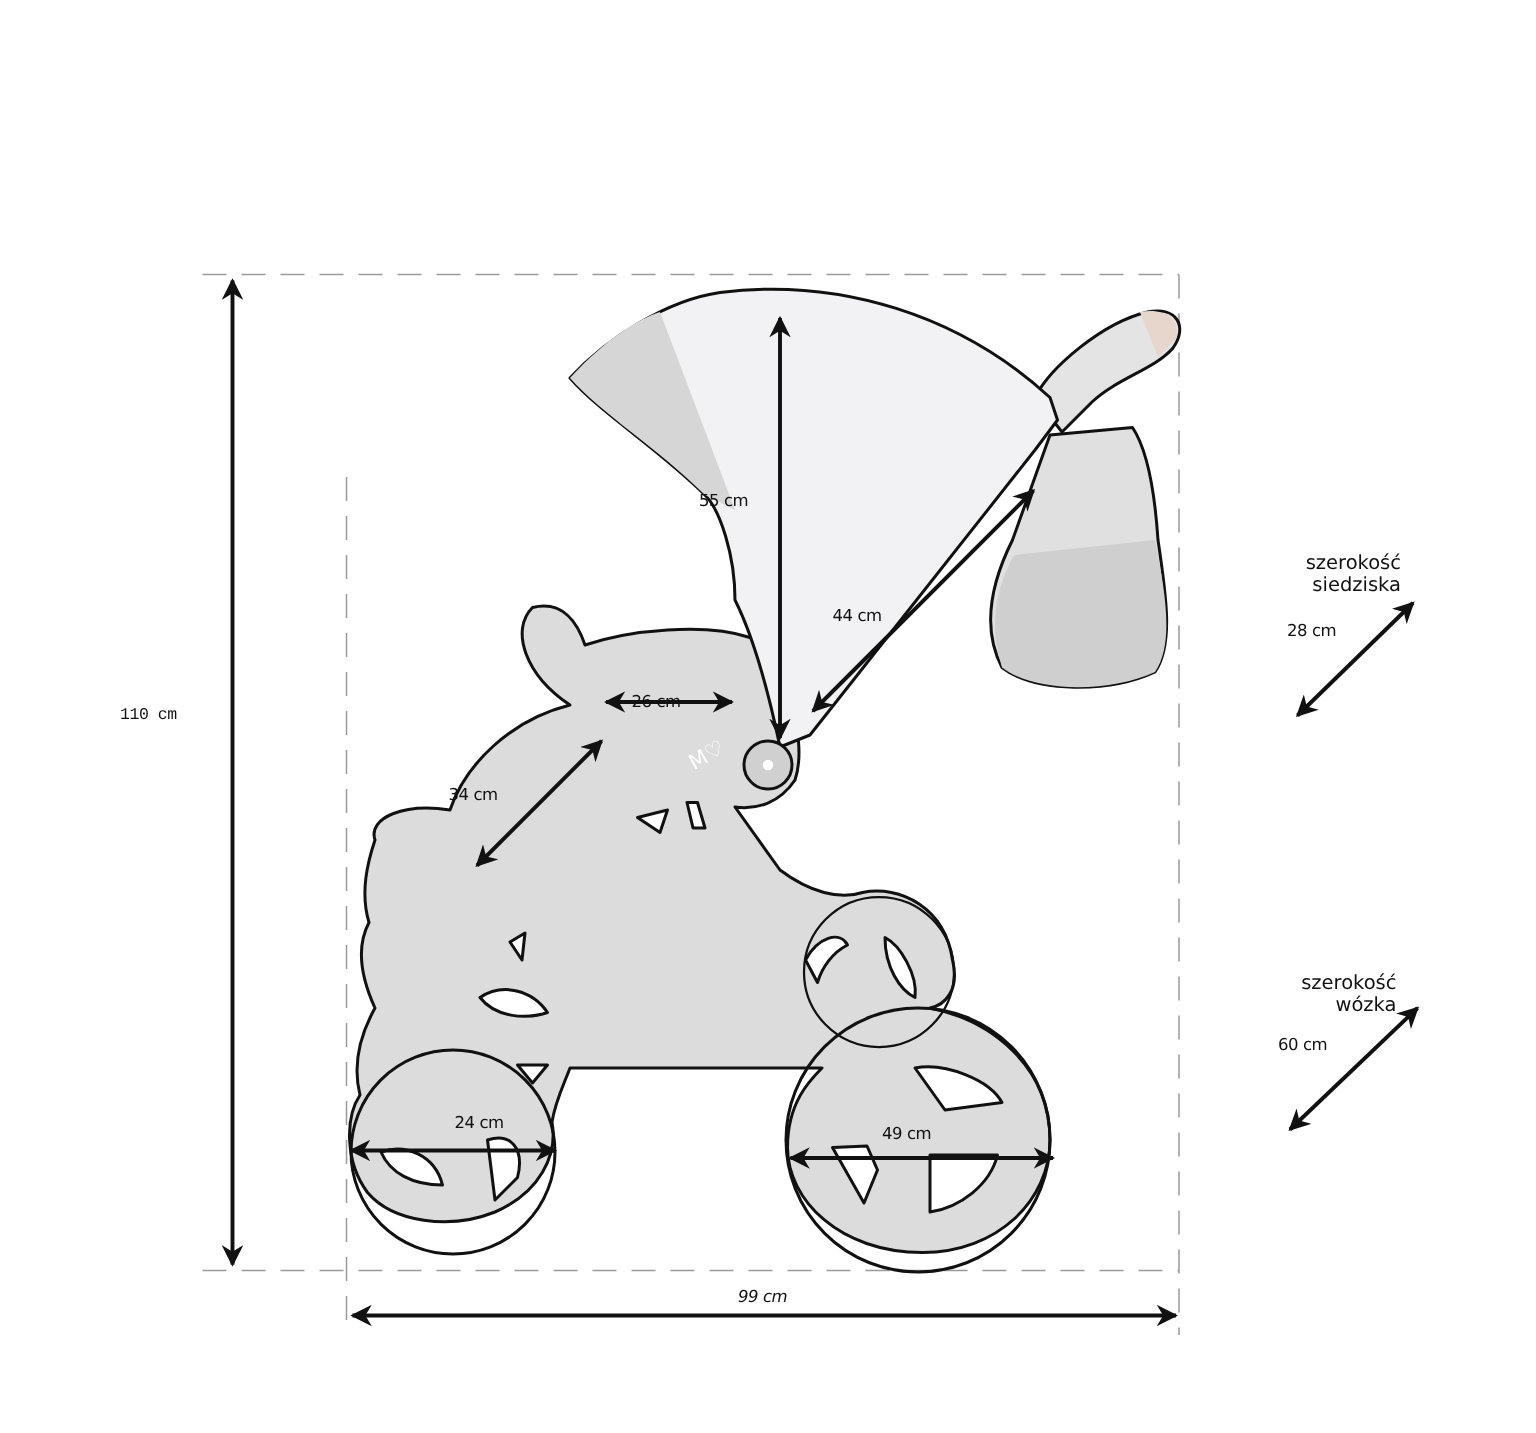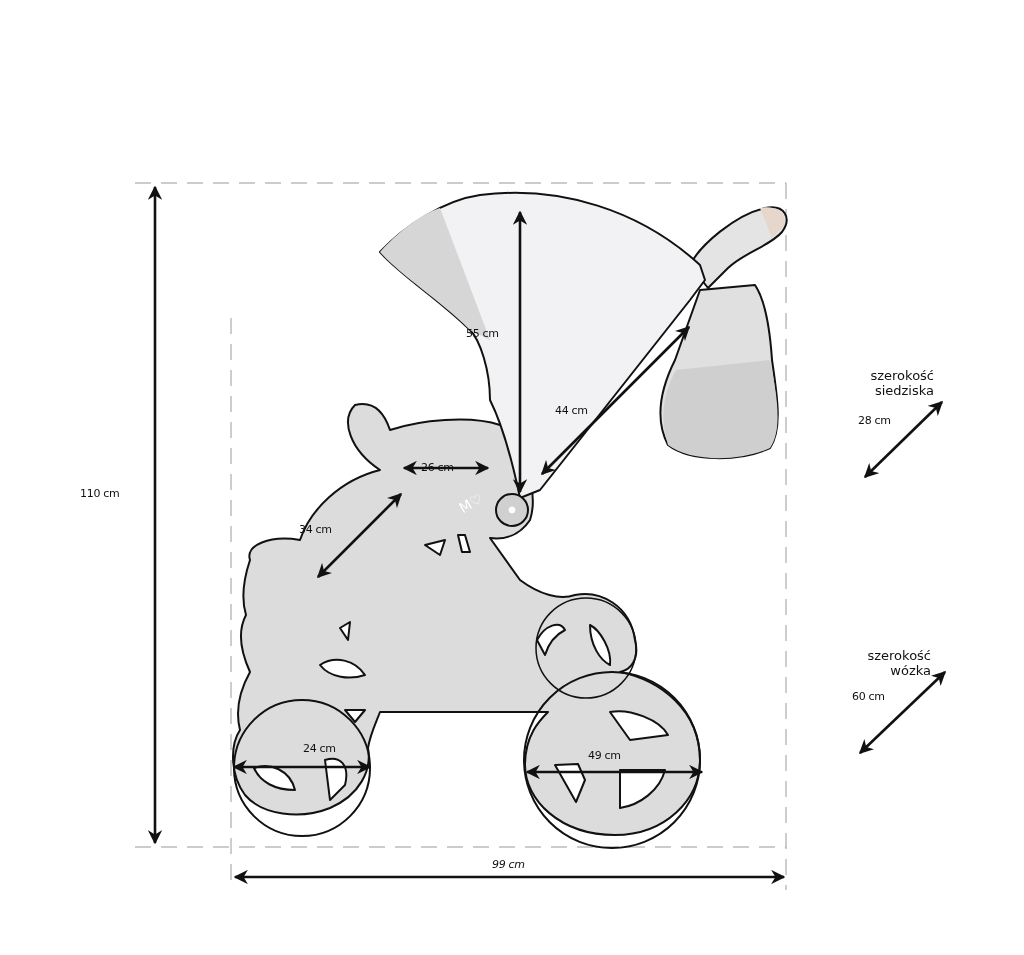--- a/index.html
+++ b/index.html
@@ -71,21 +71,21 @@
     <line x1="542" y1="474" x2="689" y2="327"></line>
     <line x1="404" y1="468" x2="488" y2="468"></line>
     <line x1="318" y1="577" x2="401" y2="494"></line>
     <line x1="234" y1="767" x2="370" y2="767"></line>
     <line x1="527" y1="772" x2="702" y2="772"></line>
     <line x1="865" y1="477" x2="942" y2="402"></line>
     <line x1="860" y1="753" x2="945" y2="672"></line>
   </g>
 </svg>
 
-<div class="lbl" style="left:80px;top:488px;">110 cm</div>
+<div class="lbl" style="left:80px;top:472px;font-family:Liberation Mono, monospace;">110 cm</div>
 <div class="lbl" style="left:492px;top:859px;font-style:italic;">99 cm</div>
 <div class="lbl" style="left:466px;top:328px;">55 cm</div>
 <div class="lbl" style="left:555px;top:389px;margin-top:16px;">44 cm</div>
 <div class="lbl" style="left:421px;top:422px;margin-top:40px;">26 cm</div>
 <div class="lbl" style="left:299px;top:524px;">34 cm</div>
 <div class="lbl" style="left:262px;top:743px;margin-left:41px;">24 cm</div>
 <div class="lbl" style="left:588px;top:750px;">49 cm</div>
 
 <div style="position:absolute;left:838px;top:368px;width:96px;">
   <div class="lbl small" style="position:relative;width:96px;">szerokość</div>

